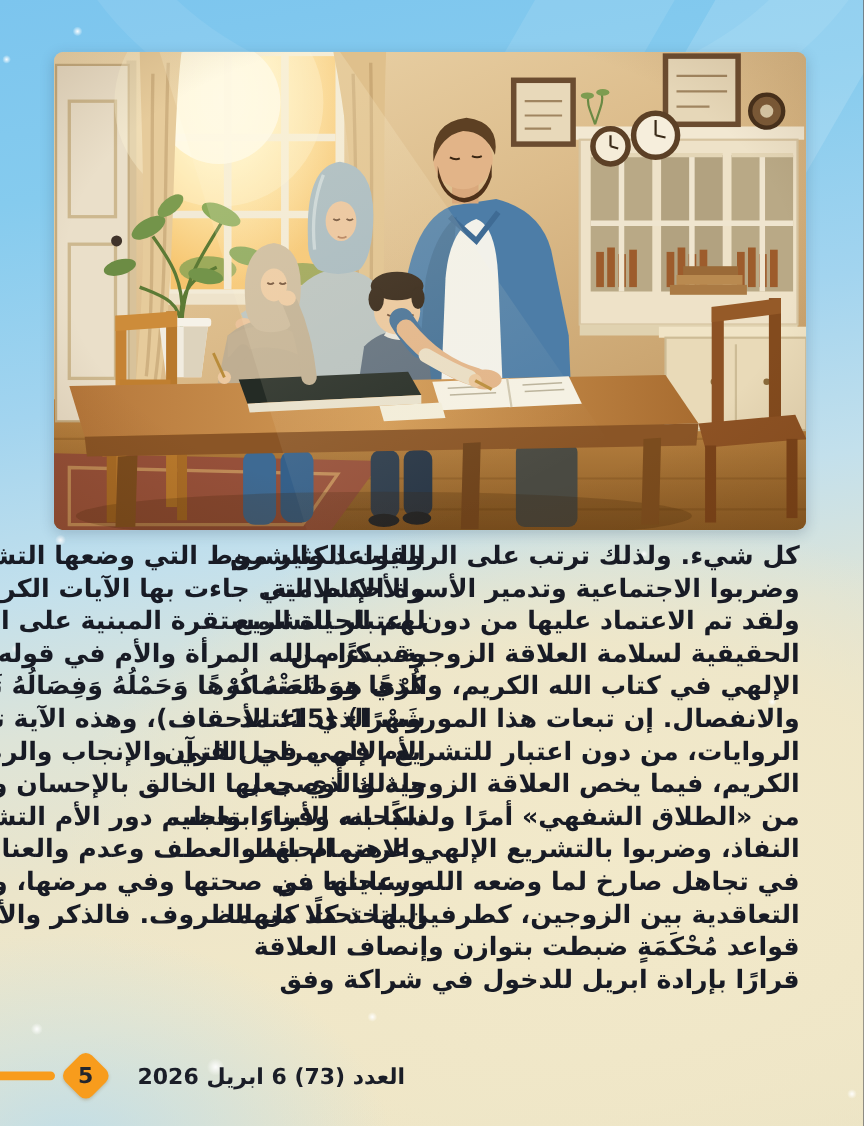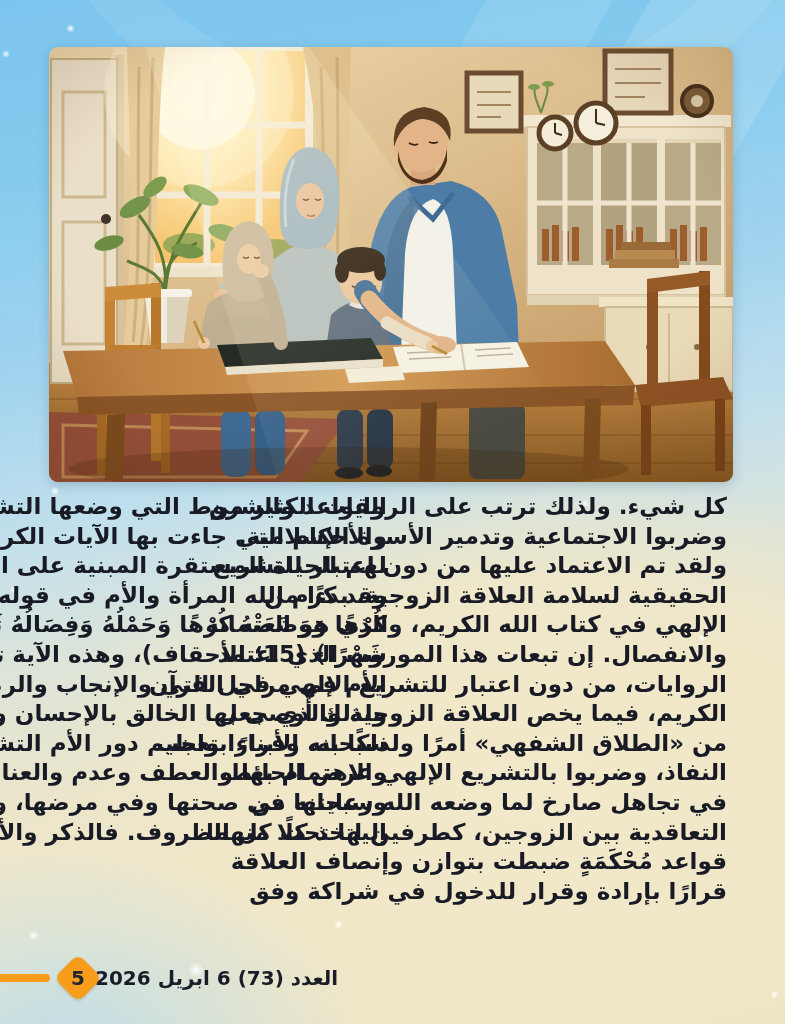--- a/index.html
+++ b/index.html
@@ -32,21 +32,21 @@
     text-align:justify; text-align-last:justify; direction:rtl; white-space:nowrap; overflow:visible;
   }
   .tline.verse{ font-weight:bold; letter-spacing:.2px; }
   
   .footer{ position:absolute; left:0; top:951px; height:54px; display:flex; align-items:center; }
   .footer-line{ width:50px; height:8px; background:#F89C1C; border-radius:0 4px 4px 0; }
   .page-badge{ width:34px; height:34px; margin-left:11px; background:#F89C1C; border-radius:8px;
     transform:rotate(45deg); display:flex; align-items:center; justify-content:center;
     box-shadow:1px 1px 3px rgba(120,70,0,.25); }
   .page-badge span{ transform:rotate(-45deg); font-weight:bold; font-size:20px; color:#23262e; }
-  .issue-text{ font-size:20px; font-weight:bold; color:#1a1d27; direction:rtl; }
+  .issue-text{ margin-left:30px; font-size:20px; font-weight:bold; color:#1a1d27; direction:rtl; }
 </style>
 </head>
 <body>
 
 <div class="page">
 
   <div class="sky-arc"></div>
   <div class="sky-ray ray-a"></div>
   <div class="sky-ray ray-b"></div>
   <div class="sparkle" style="left:66px;top:24px;width:9px;height:9px"></div>
@@ -315,21 +315,21 @@
       <div class="tline">الحقيقية لسلامة العلاقة الزوجية، بدءًا من</div>
       <div class="tline">الإلهي في كتاب الله الكريم، والذي هو الضمانة</div>
       <div class="tline">والانفصال. إن تبعات هذا الموروث الذي اعتمد</div>
       <div class="tline">الروايات، من دون اعتبار للتشريع الإلهي في القرآن</div>
       <div class="tline">الكريم، فيما يخص العلاقة الزوجية والذي جعل</div>
       <div class="tline">من «الطلاق الشفهي» أمرًا ولذلكًا به، وقرارًا واجب</div>
       <div class="tline">النفاذ، وضربوا بالتشريع الإلهي عرض الحائط،</div>
       <div class="tline">في تجاهل صارخ لما وضعه الله سبحانه من</div>
       <div class="tline">التعاقدية بين الزوجين، كطرفين اتخذ كلًا منهما</div>
       <div class="tline">قواعد مُحْكَمَةٍ ضبطت بتوازن وإنصاف العلاقة</div>
-      <div class="tline">قرارًا بإرادة وقرار للدخول في شراكة وفق</div>
+      <div class="tline">قرارًا بإرادة ابريل للدخول في شراكة وفق</div>
     </div>
     <div class="col">
       <div class="tline">القواعد والشروط التي وضعها التشريع الإلهي</div>
       <div class="tline">والأحكام التي جاءت بها الآيات الكريمة، لتتحقق</div>
       <div class="tline">لهم الحياة المستقرة المبنية على المودة والرحمة.</div>
       <div class="tline">وقد كرم الله المرأة والأم في قوله تعالى: ﴿</div>
       <div class="tline verse">كُرْهًا وَوَضَعَتْهُ كُرْهًا وَحَمْلُهُ وَفِصَالُهُ ثَلَاثُونَ</div>
       <div class="tline">شَهْرًا﴾ (15؛ الأحقاف)، وهذه الآية تصف معاناة</div>
       <div class="tline">الأم في مراحل التي والإنجاب والرضاعة،</div>
       <div class="tline">ولذلك أوصى بها الخالق بالإحسان وبالاحترام</div>

